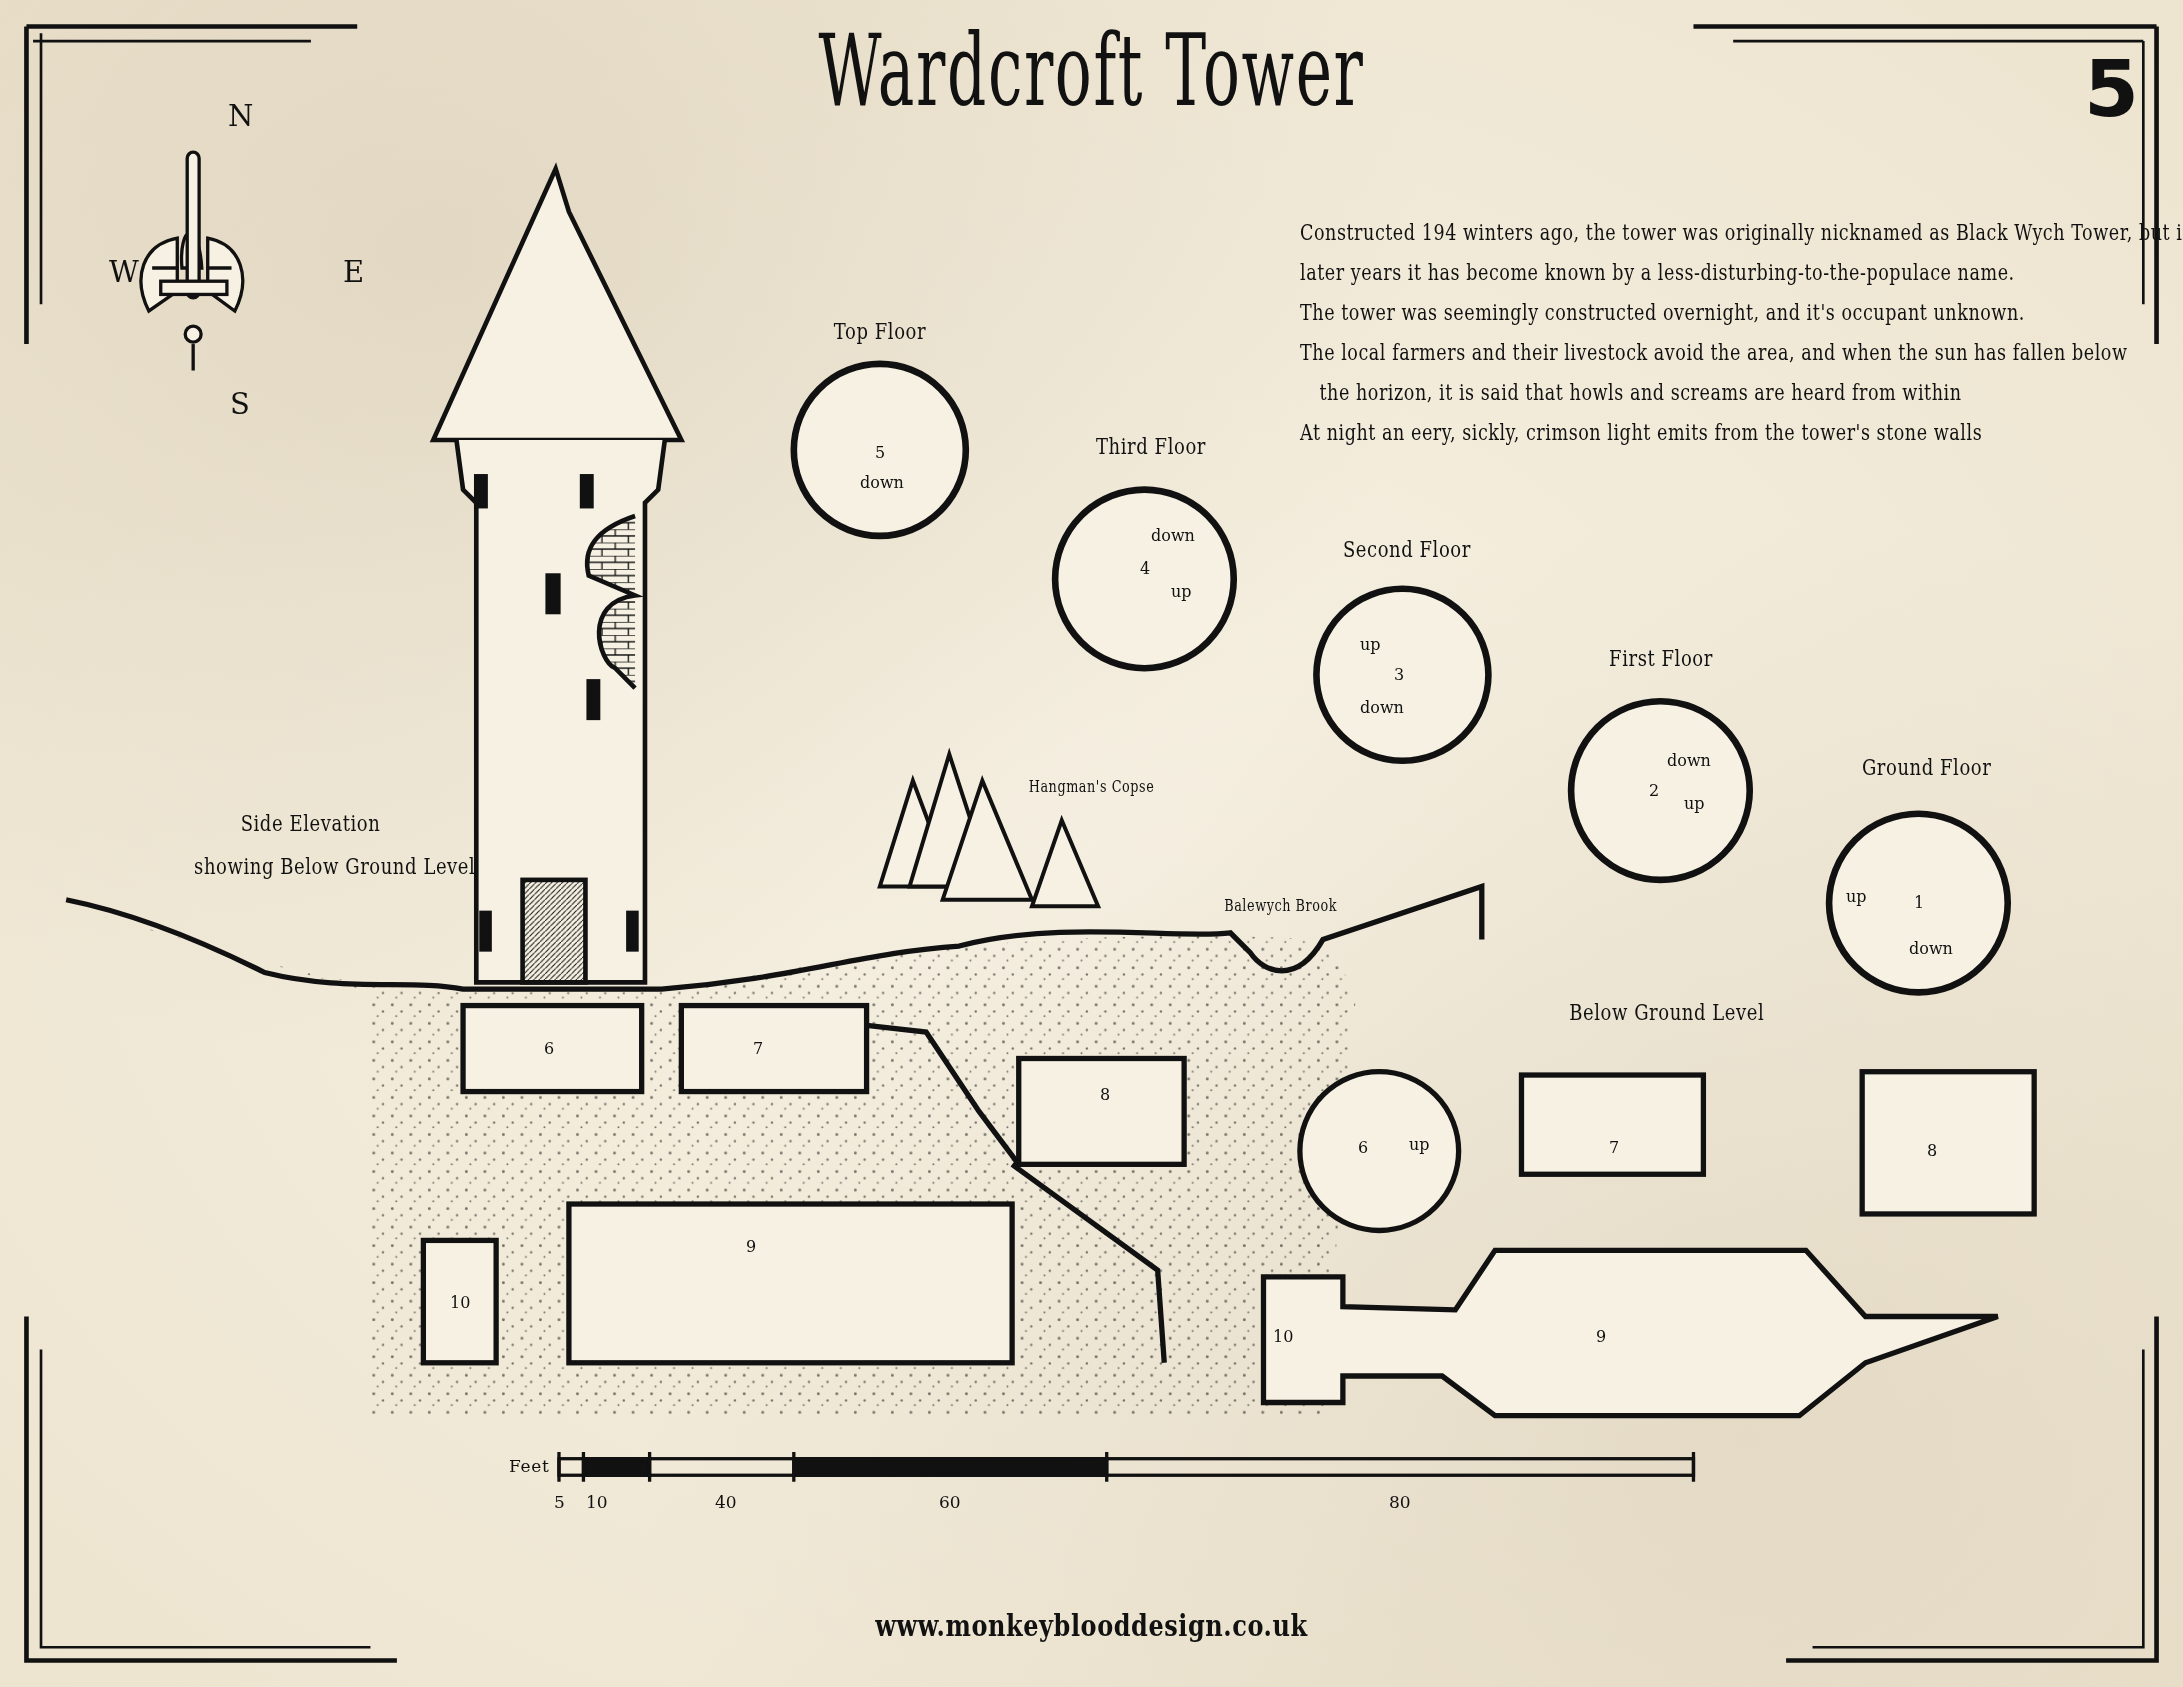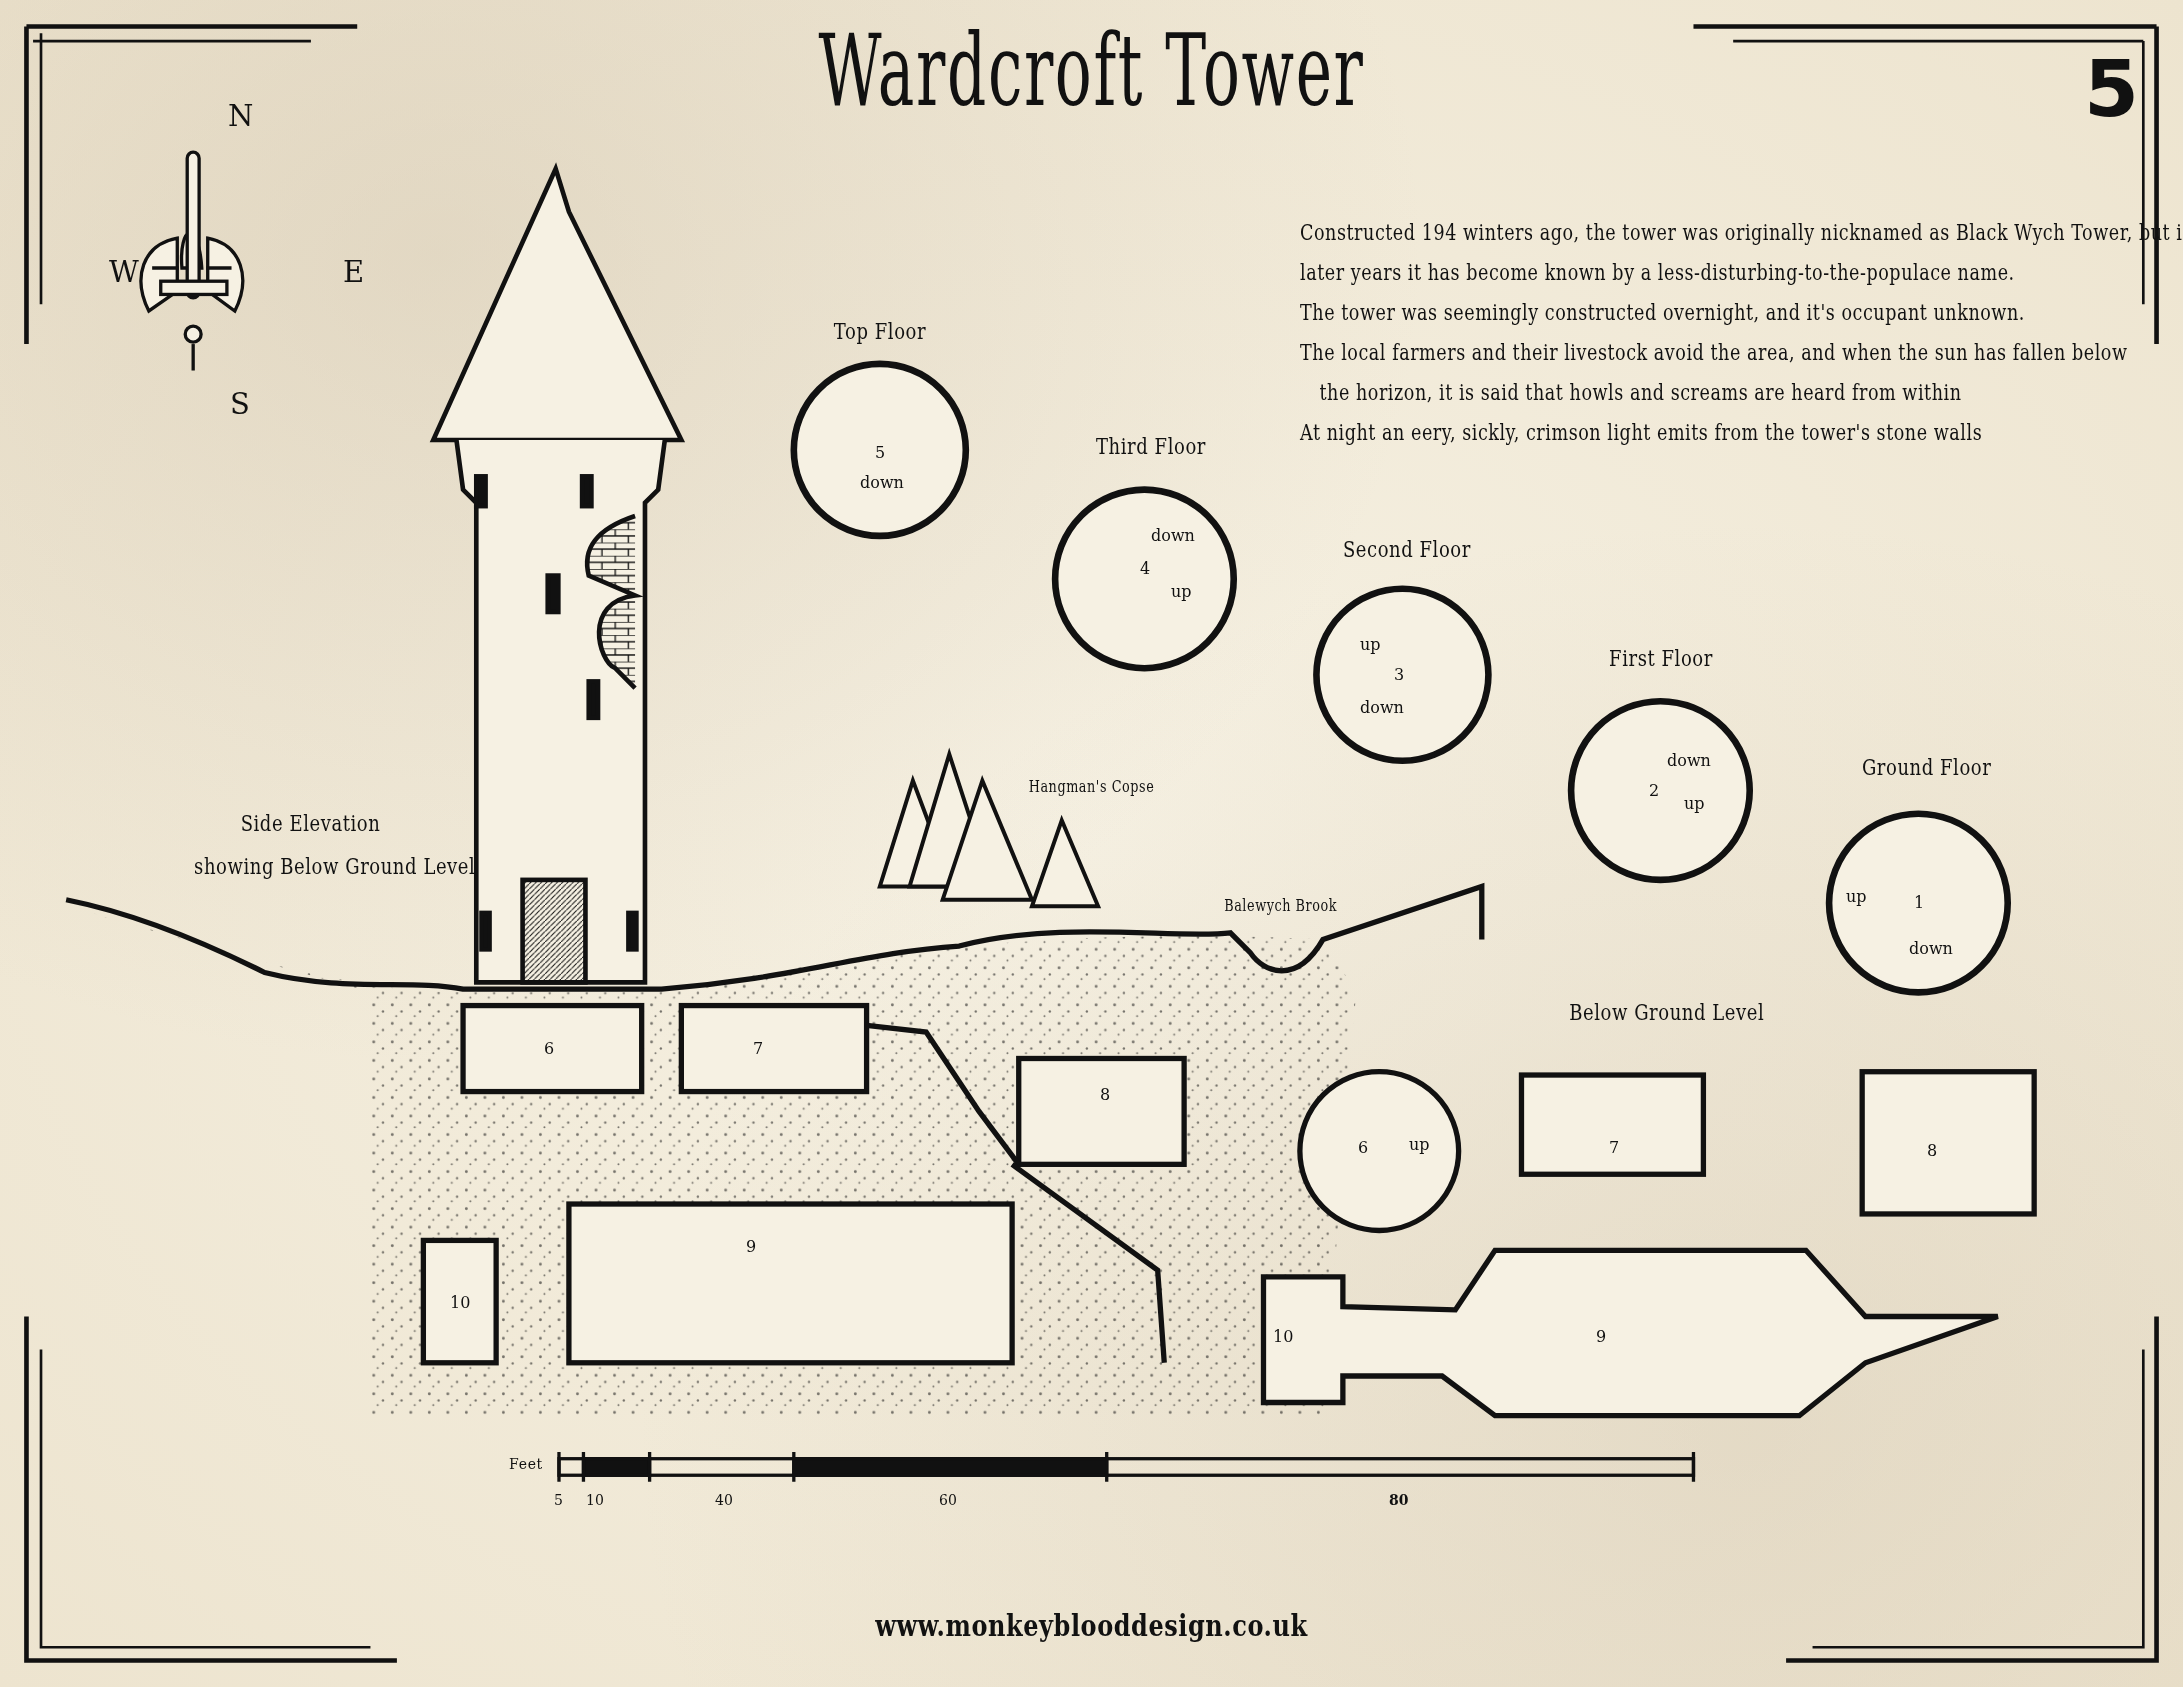--- a/index.html
+++ b/index.html
@@ -32,21 +32,21 @@
   }
   .desc div { transform: scaleX(0.78); transform-origin: center; white-space: nowrap; }
   .label { font-size: 22.5px; text-align: center; white-space: nowrap; transform: scaleX(0.8); }
   .small { font-size: 16px; }
   .room-num { font-size: 16px; text-align: center; }
   .compass-letter { font-size: 29px; }
   .website {
     left: 0; top: 1608px; width: 2183px; text-align: center; font-size: 30px; font-weight: bold;
     transform: scaleX(0.8); letter-spacing: 0.7px;
   }
-  .scale-lbl { font-size: 14px; }
+  .scale-lbl { font-size: 17px; }
 </style>
 </head>
 <body>
 
 <svg width="2183" height="1687" viewBox="0 0 3300 2550">
   <defs>
     <pattern id="dots" width="28" height="28" patternUnits="userSpaceOnUse">
       <circle cx="5" cy="7" r="2.2" fill="#111"></circle>
       <circle cx="19" cy="17" r="1.8" fill="#111"></circle>
       <circle cx="11" cy="24" r="1.5" fill="#111"></circle>
@@ -202,16 +202,16 @@
 <div class="abs room-num" style="left:1604px;top:1138px;width:20px;">7</div>
 <div class="abs room-num" style="left:1922px;top:1141px;width:20px;">8</div>
 <div class="abs room-num" style="left:1591px;top:1327px;width:20px;">9</div>
 <div class="abs room-num" style="left:1270px;top:1327px;width:26.5px;">10</div>
 
 <div class="abs scale-lbl gothic" style="left:509px;top:1456px;">Feet</div>
 <div class="abs scale-lbl" style="left:554px;top:1492px;">5</div>
 <div class="abs scale-lbl" style="left:586px;top:1492px;">10</div>
 <div class="abs scale-lbl" style="left:715px;top:1492px;">40</div>
 <div class="abs scale-lbl" style="left:939px;top:1492px;">60</div>
-<div class="abs scale-lbl" style="left:1389px;top:1492px;font-weight:bold;">80</div>
+<div class="abs scale-lbl" style="left:1389px;top:1492px;">80</div>
 
 <div class="abs website gothic">www.monkeyblooddesign.co.uk</div>
 
 
 </body></html>

